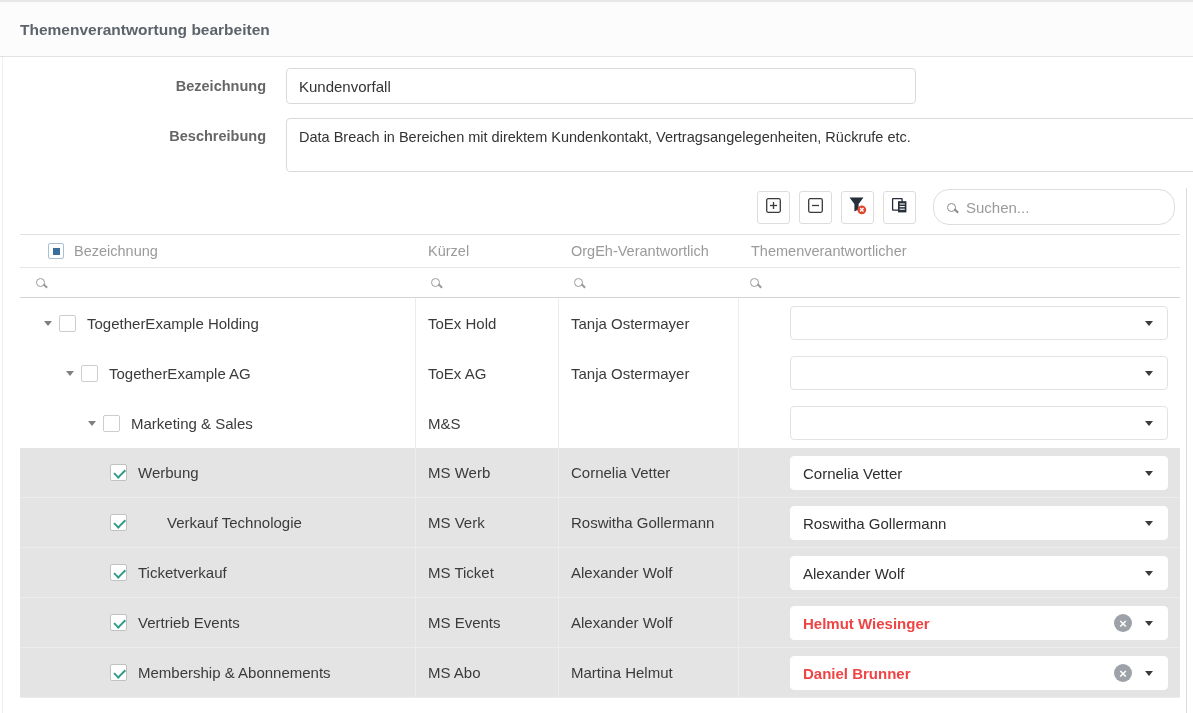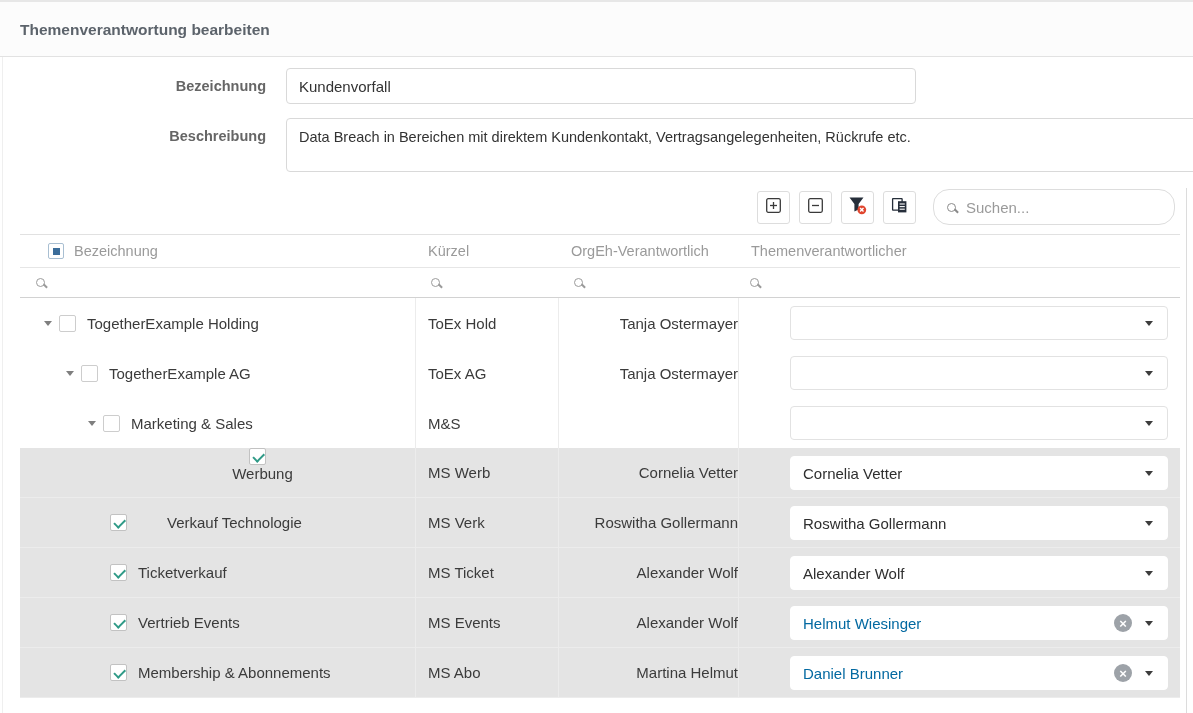--- a/index.html
+++ b/index.html
@@ -57,42 +57,42 @@
   .hc4.fcell{padding-left:12px;}
 
   .tbody { position:absolute; left:20px; top:298px; width:1160px; height:400px; }
   .colsep { position:absolute; top:298px; width:1px; height:400px; background:#ececec; z-index:3; }
   .cs1{left:415px;} .cs2{left:558px;} .cs3{left:738px;}
 
   .row { height:50px; display:flex; align-items:center; font-size:15px; color:#3b3b3b; }
   .row.sel { background:#e4e4e4; border-bottom:1px solid #ececec; }
   .cell { height:100%; display:flex; align-items:center; }
   .c1 { width:395px; } .c2 { width:143px; padding-left:13px; }
-  .c3 { width:180px; padding-left:13px;justify-content:flex-end; } .c4 { flex:1; position:relative; }
+  .c3 { width:180px; padding-left:13px; } .c4 { flex:1; position:relative; }
 
   .arrow { width:0; height:0; border-left:4.5px solid transparent;
     border-right:4.5px solid transparent; border-top:5.5px solid #7f7f7f;
     margin-right:7px; flex:none; cursor:pointer; }
   .cb { width:17px; height:17px; background:#fff; border:1px solid #cdcdcd;
     border-radius:2px; margin-right:11px; flex:none; position:relative; cursor:pointer; }
   .cb.checked { border-color:#c2c2c2; }
   .cb.checked::after { content:''; position:absolute; left:3px; top:3.5px; width:9px;
     height:4.5px; border-left:2px solid #2f9a87; border-bottom:2px solid #2f9a87;
     transform:rotate(-45deg); }
   .cb.ind { width:16px; height:16px; border-color:#a9bfd2; margin-right:10px; }
   .cb.ind::after { content:''; position:absolute; left:3.5px; top:3.5px; width:7px;
     height:7px; background:#3b6d9a; }
 
   .dd { position:absolute; left:52px; top:8px; width:378px; height:34px; background:#fff;
     border:1px solid #e2e2e2; border-radius:4px; display:flex; align-items:center;
     cursor:pointer; }
   .row.sel .dd { border-color:#fff; }
   .ddval { flex:1; padding-left:12px; font-size:15px; color:#2f2f2f; white-space:nowrap;
     overflow:hidden; }
-  .ddval.bold { font-weight:400; color:#0369a1; }
+  .ddval.bold { font-weight:700; color:#ef4444; }
   .clear { width:18px; height:18px; border-radius:50%; background:#9da2a8; color:#fff;
     display:flex; align-items:center; justify-content:center; font-size:13px;
     font-weight:700; margin-right:13px; flex:none; line-height:1; }
   .caret { width:0; height:0; border-left:4.5px solid transparent;
     border-right:4.5px solid transparent; border-top:5px solid #3c3c3c;
     margin-right:14px; flex:none; }
 </style>
 </head>
 <body>
 
@@ -241,21 +241,21 @@
     <div class="cell c4">
       <div class="dd">
         <span class="ddval"></span>
 
         <span class="caret"></span>
       </div>
     </div>
   </div>
 
   <div class="row sel">
-    <div class="cell c1" style="padding-left: 90px; flex-direction: column;">
+    <div class="cell c1" style="padding-left: 90px;">
 
       <span class="cb checked"></span>
       <span class="rlabel">Werbung</span>
     </div>
     <div class="cell c2">
           <span>MS Werb</span>
         </div>
     <div class="cell c3">
           <span>Cornelia Vetter</span>
         </div>

